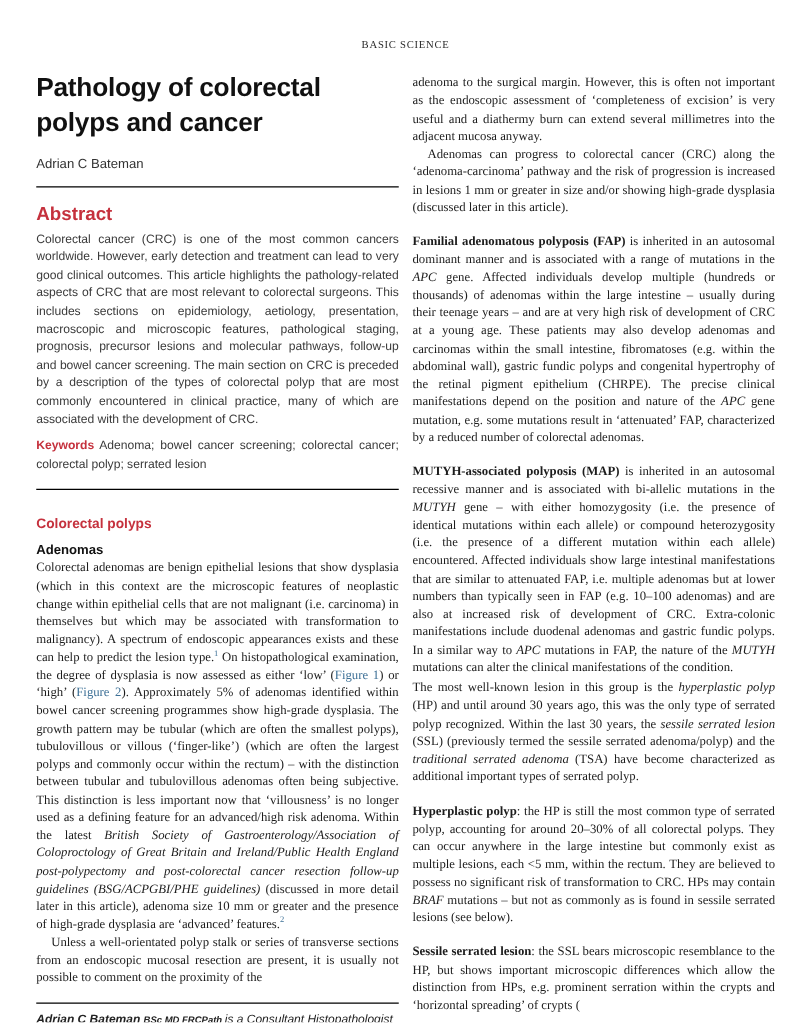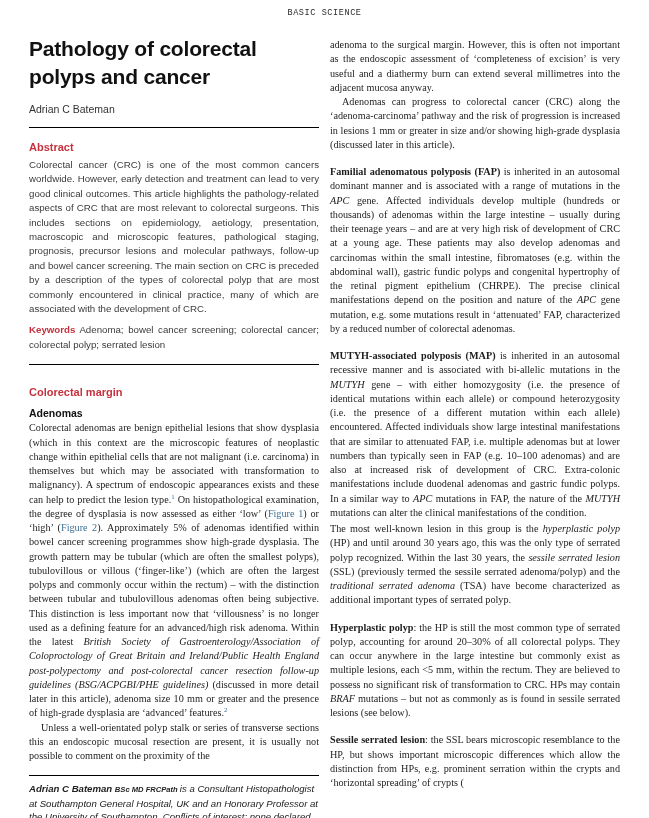--- a/index.html
+++ b/index.html
@@ -3,43 +3,43 @@
 <meta charset="utf-8">
 <style>
   * { margin:0; padding:0; box-sizing:border-box; }
   html,body { background:#ffffff; }
   body { font-family:"Liberation Serif", serif; color:#1c1c1c; }
   .page {
     position:relative; width:649px; height:818px; margin:0 auto;
     background:#ffffff; overflow:hidden;
   }
   .running-head {
-    padding-top:8px; text-align:center;
-    font-family:Liberation Mono, monospace;
+    padding-top:30px; text-align:center;
+    font-family:Liberation Serif, serif;
     font-size:8.5px; letter-spacing:0.6px; color:#2a2a2a;
   }
   .columns { display:flex; padding:0 29px; gap:11px; height:780px; }
   .col { width:290px; display:flex; flex-direction:column; }
   .col-left { }
   .col-right { }
 
   
   .title {
     margin-top:17px; width:245px;
     font-family:"Liberation Sans", sans-serif; font-weight:bold;
     font-size:21px; line-height:28px; letter-spacing:-0.2px; color:#111;
   }
   .author {
     margin-top:12px; font-family:"Liberation Sans", sans-serif;
     font-size:10.5px; color:#333;
   }
   .rule { border:none; border-top:1.2px solid #000; margin-top:12px; }
   .abstract-heading {
     margin-top:13px; font-family:"Liberation Sans", sans-serif;
-    font-weight:bold; font-size:11px; color:#c5313d;
+    font-weight:bold; font-size:15px; color:#c5313d;
   }
   .abstract-body {
     margin-top:5px; font-family:"Liberation Sans", sans-serif;
     font-size:9.7px; line-height:14.4px; color:#3a3a3a;
     text-align:justify;
   }
   .keywords {
     margin-top:7px; font-family:Liberation Sans, sans-serif;
     font-size:9.7px; line-height:14.4px; color:#3a3a3a; text-align:justify;
   }
@@ -91,24 +91,24 @@
     <div class="col col-left">
       <h1 class="title">Pathology of colorectal polyps and cancer</h1>
       <div class="author">Adrian C Bateman</div>
       <hr class="rule">
 
       <div class="abstract-heading">Abstract</div>
       <p class="abstract-body">Colorectal cancer (CRC) is one of the most common cancers worldwide. However, early detection and treatment can lead to very good clinical outcomes. This article highlights the pathology-related aspects of CRC that are most relevant to colorectal surgeons. This includes sections on epidemiology, aetiology, presentation, macroscopic and microscopic features, pathological staging, prognosis, precursor lesions and molecular pathways, follow-up and bowel cancer screening. The main section on CRC is preceded by a description of the types of colorectal polyp that are most commonly encountered in clinical practice, many of which are associated with the development of CRC.</p>
       <p class="keywords"><span class="kw-label">Keywords</span><span> Adenoma; bowel cancer screening; colorectal cancer; colorectal polyp; serrated lesion</span></p>
       <hr class="rule">
 
-      <div class="section-heading">Colorectal margin</div>
+      <div class="section-heading">Colorectal polyps</div>
       <div class="subheading">Adenomas</div>
       <p class="body-para mt2"><span>Colorectal adenomas are benign epithelial lesions that show dysplasia (which in this context are the microscopic features of neoplastic change within epithelial cells that are not malignant (i.e. carcinoma) in themselves but which may be associated with transformation to malignancy). A spectrum of endoscopic appearances exists and these can help to predict the lesion type.</span><sup class="seg-sup">1</sup><span> On histopathological examination, the degree of dysplasia is now assessed as either ‘low’ (</span><span class="seg-link">Figure 1</span><span>) or ‘high’ (</span><span class="seg-link">Figure 2</span><span>). Approximately 5% of adenomas identified within bowel cancer screening programmes show high-grade dysplasia. The growth pattern may be tubular (which are often the smallest polyps), tubulovillous or villous (‘finger-like’) (which are often the largest polyps and commonly occur within the rectum) – with the distinction between tubular and tubulovillous adenomas often being subjective. This distinction is less important now that ‘villousness’ is no longer used as a defining feature for an advanced/high risk adenoma. Within the latest </span><span class="seg-i">British Society of Gastroenterology/Association of Coloproctology of Great Britain and Ireland/Public Health England post-polypectomy and post-colorectal cancer resection follow-up guidelines (BSG/ACPGBI/PHE guidelines)</span><span> (discussed in more detail later in this article), adenoma size 10 mm or greater and the presence of high-grade dysplasia are ‘advanced’ features.</span><sup class="seg-sup">2</sup></p>
-      <p class="body-para indent">Unless a well-orientated polyp stalk or series of transverse sections this an endoscopic mucosal resection are present, it is usually not possible to comment on the proximity of the</p>
+      <p class="body-para indent">Unless a well-orientated polyp stalk or series of transverse sections from an endoscopic mucosal resection are present, it is usually not possible to comment on the proximity of the</p>
 
       <div class="bio-block">
         <hr class="rule">
         <p class="bio"><span class="seg-bi">Adrian C Bateman </span><span class="seg-bi seg-sm">BSc MD FRCPath </span><span>is a Consultant Histopathologist at Southampton General Hospital, UK and an Honorary Professor at the University of Southampton. Conflicts of interest: none declared.</span></p>
       </div>
     </div>
 
     <div class="col col-right">
       <p class="body-para first">adenoma to the surgical margin. However, this is often not important as the endoscopic assessment of ‘completeness of excision’ is very useful and a diathermy burn can extend several millimetres into the adjacent mucosa anyway.</p>
       <p class="body-para indent">Adenomas can progress to colorectal cancer (CRC) along the ‘adenoma-carcinoma’ pathway and the risk of progression is increased in lesions 1 mm or greater in size and/or showing high-grade dysplasia (discussed later in this article).</p>

